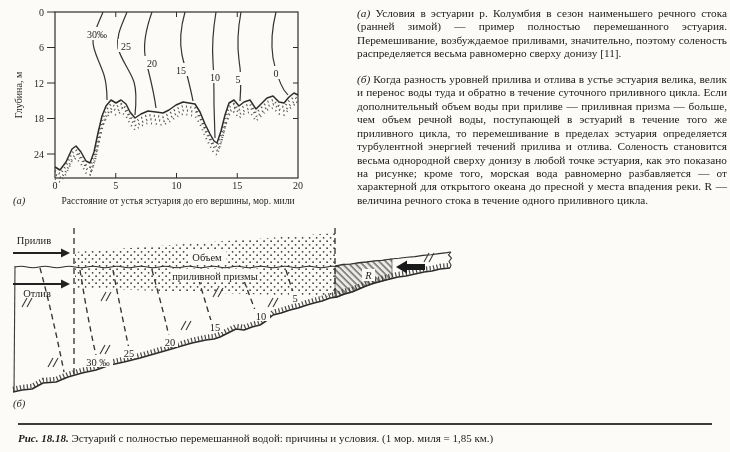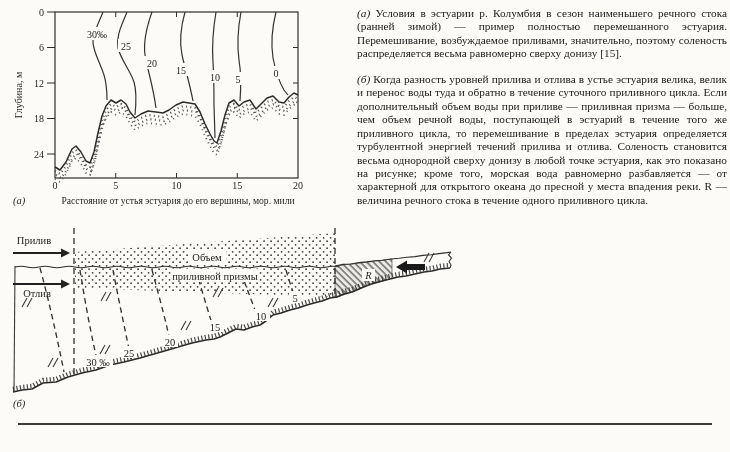--- a/index.html
+++ b/index.html
@@ -119,21 +119,21 @@
       <text x="115.75" y="189" text-anchor="middle" class="svgt t10">5</text>
       <text x="176.5" y="189" text-anchor="middle" class="svgt t10">10</text>
       <text x="237.25" y="189" text-anchor="middle" class="svgt t10">15</text>
       <text x="298" y="189" text-anchor="middle" class="svgt t10">20</text>
       <text x="178" y="204" text-anchor="middle" class="svgt t96">Расстояние от устья эстуария до его вершины, мор. мили</text>
     </g>
     <text x="13" y="204" class="svgt t105 ital">(а)</text>
   </svg>
 
   <div class="text-col">
-    <p><i class="ital">(а)</i> <span>Условия в эстуарии р. Колумбия в сезон наименьшего речного стока (ранней зимой) — пример полностью перемешанного эстуария. Перемешивание, возбуждаемое приливами, значительно, поэтому соленость распределяется весьма равномерно сверху донизу [15].</span></p>
+    <p><i class="ital">(а)</i> <span>Условия в эстуарии р. Колумбия в сезон наименьшего речного стока (ранней зимой) — пример полностью перемешанного эстуария. Перемешивание, возбуждаемое приливами, значительно, поэтому соленость распределяется весьма равномерно сверху донизу [11].</span></p>
     <p><i class="ital">(б)</i> <span>Когда разность уровней прилива и отлива в устье эстуария велика, велик и перенос воды туда и обратно в течение суточного приливного цикла. Если дополнительный объем воды при приливе — приливная призма — больше, чем объем речной воды, поступающей в эстуарий в течение того же приливного цикла, то перемешивание в пределах эстуария определяется турбулентной энергией течений прилива и отлива. Соленость становится весьма однородной сверху донизу в любой точке эстуария, как это показано на рисунке; кроме того, морская вода равномерно разбавляется — от характерной для открытого океана до пресной у места впадения реки. R — величина речного стока в течение одного приливного цикла.</span></p>
   </div>
 
   <svg class="fig-b" width="660" height="205" viewBox="0 0 660 205">
     <defs>
       <pattern id="dots" width="7" height="7" patternUnits="userSpaceOnUse">
         <circle cx="1.6" cy="1.8" r="0.9" fill="#3c3c3c"></circle>
         <circle cx="5.1" cy="5.2" r="0.9" fill="#3c3c3c"></circle>
       </pattern>
       <pattern id="hatch" width="4.6" height="4.6" patternUnits="userSpaceOnUse" patternTransform="rotate(-45)">
@@ -242,14 +242,18 @@
       <g transform="translate(428,35)">
           <line x1="-4" y1="5" x2="1" y2="-4"></line>
           <line x1="1" y1="5" x2="6" y2="-4"></line>
         </g>
     </g>
 
     <text x="13" y="185" class="svgt t105 ital">(б)</text>
   </svg>
 
   <div class="caption-rule"></div>
+  <div class="caption">
+    <span class="cap-label">Рис. 18.18.</span>
+    <span>Эстуарий с полностью перемешанной водой: причины и условия. (1 мор. миля = 1,85 км.)</span>
+  </div>
 
 </div>
 
 </body></html>

